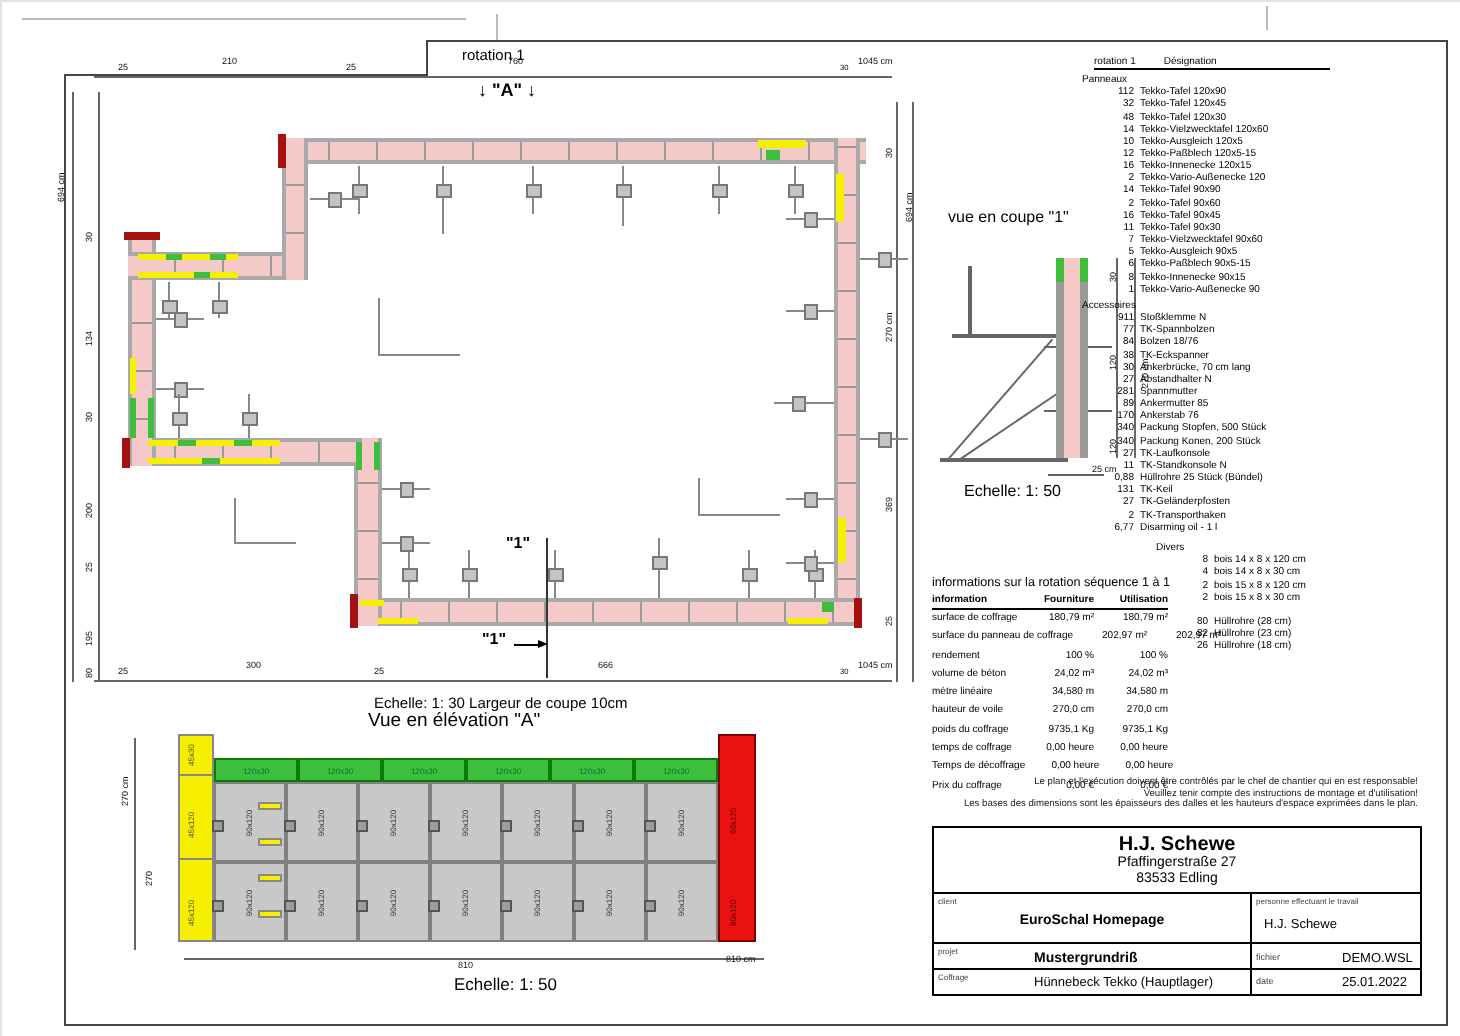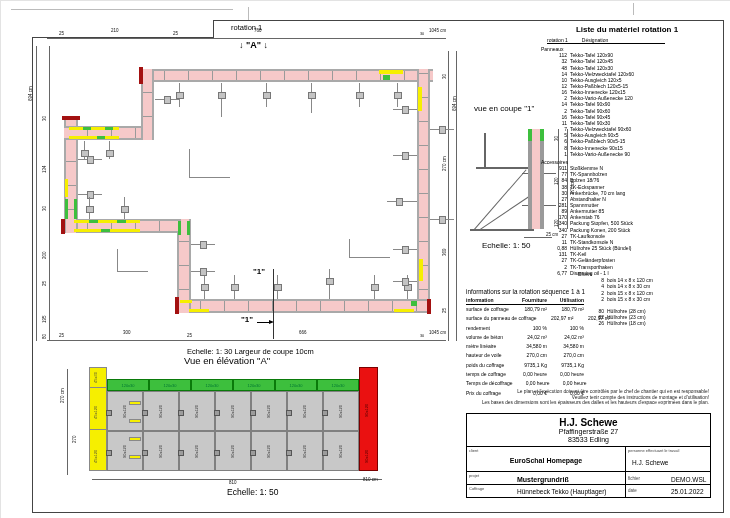--- a/index.html
+++ b/index.html
@@ -316,21 +316,20 @@
     <span class="rot" style="left:105px;top:75px;">270 cm</span>
     <span class="rot" style="left:89px;top:22px;">30</span>
     <span class="rot" style="left:89px;top:66px;">120</span>
     <span class="rot" style="left:89px;top:108px;">120</span>
     <div class="dim" style="left:58px;top:118px;width:28px;height:1px;"></div>
     <span class="dlab" style="left:80px;top:114px;">25 cm</span>
   </div>
   <span class="abs" style="left:481px;top:240px;font-size:8px;">Echelle: 1: 50</span>
 
   <div class="mlist">
-    <div class="mltitle">Liste du matériel  rotation 1</div>
     <div class="mlhead">
       <span>rotation 1</span>
       <span>Désignation</span>
     </div>
     <div>
         <div class="mlg">Panneaux</div>
         <div class="mlr">
           <span class="q">112</span>
           <span class="n">Tekko-Tafel 120x90</span>
         </div>

